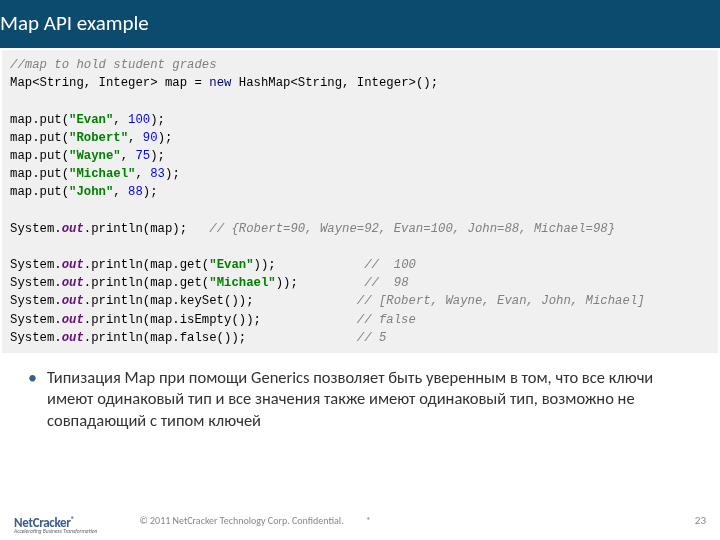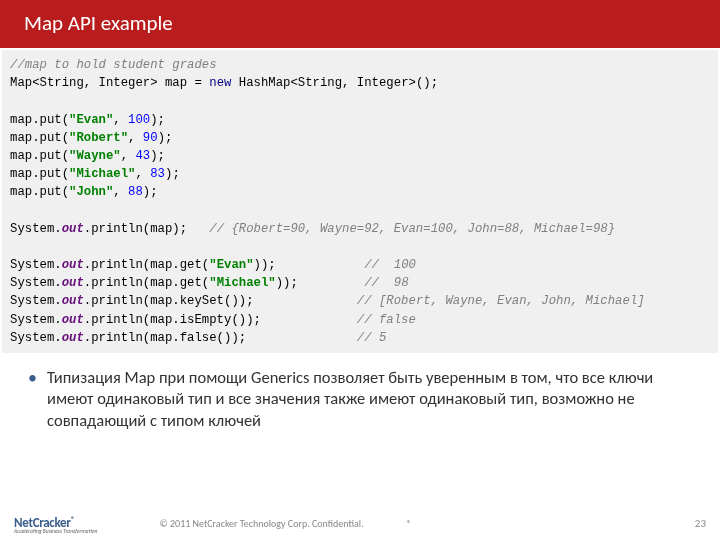--- a/index.html
+++ b/index.html
@@ -5,23 +5,23 @@
   * { box-sizing: border-box; margin: 0; padding: 0; }
   body {
     width: 720px;
     height: 540px;
     background: #fff;
     font-family: Calibri, "Segoe UI", Arial, sans-serif;
     position: relative;
     overflow: hidden;
   }
   .title-bar {
-    background: #b91c1c;
+    background: #0c4a6e;
     color: #fff;
-    padding: 10px 24px 12px;
+    padding: 10px 0 12px;
     font-size: 21px;
     font-weight: 400;
   }
   .code-block {
     background: #f0f0f0;
     margin: 2px 2px 0;
     padding: 6px 8px 6px;
     font-family: "Courier New", Courier, monospace;
     font-size: 12.3px;
     line-height: 1.48;
@@ -49,23 +49,21 @@
     line-height: 1.2;
     margin-right: 10px;
     margin-top: 1px;
   }
   .footer {
     position: absolute;
     bottom: 6px;
     left: 0;
     right: 0;
     display: flex;
-    align-items: center;
     padding: 0 14px;
-    gap: 20px;
   }
   .logo {
     display: flex;
     flex-direction: column;
     color: #3a5e8c;
     font-weight: bold;
   }
   .logo-main { font-size: 13px; letter-spacing: -0.3px; }
   .logo-r { font-size: 8px; vertical-align: super; }
   .logo-tag {
@@ -90,21 +88,21 @@
 </head>
 <body>
 
 <div class="title-bar">Map API example</div>
 
 <div class="code-block"><span class="c-comment">//map to hold student grades</span>
 <span>Map</span><span>&lt;String, Integer&gt;</span><span> map = </span><span class="c-keyword">new</span><span> HashMap</span><span>&lt;String, Integer&gt;</span><span>();</span>
 
 <span>map.put(</span><span class="c-string">"Evan"</span><span>, </span><span class="c-num">100</span><span>);</span>
 <span>map.put(</span><span class="c-string">"Robert"</span><span>, </span><span class="c-num">90</span><span>);</span>
-<span>map.put(</span><span class="c-string">"Wayne"</span><span>, </span><span class="c-num">43</span><span>);</span>
+<span>map.put(</span><span class="c-string">"Wayne"</span><span>, </span><span class="c-num">75</span><span>);</span>
 <span>map.put(</span><span class="c-string">"Michael"</span><span>, </span><span class="c-num">83</span><span>);</span>
 <span>map.put(</span><span class="c-string">"John"</span><span>, </span><span class="c-num">88</span><span>);</span>
 
 <span>System.</span><span class="c-field">out</span><span>.println(map);   </span><span class="c-comment">// {Robert=90, Wayne=92, Evan=100, John=88, Michael=98}</span>
 
 <span>System.</span><span class="c-field">out</span><span>.println(map.get(</span><span class="c-string">"Evan"</span><span>));</span>            <span class="c-comment">//  100</span>
 <span>System.</span><span class="c-field">out</span><span>.println(map.get(</span><span class="c-string">"Michael"</span><span>));</span>         <span class="c-comment">//  98</span>
 <span>System.</span><span class="c-field">out</span><span>.println(map.keySet());</span>              <span class="c-comment">// [Robert, Wayne, Evan, John, Michael]</span>
 <span>System.</span><span class="c-field">out</span><span>.println(map.isEmpty());</span>             <span class="c-comment">// false</span>
 <span>System.</span><span class="c-field">out</span><span>.println(map.false());</span>               <span class="c-comment">// 5</span></div>

